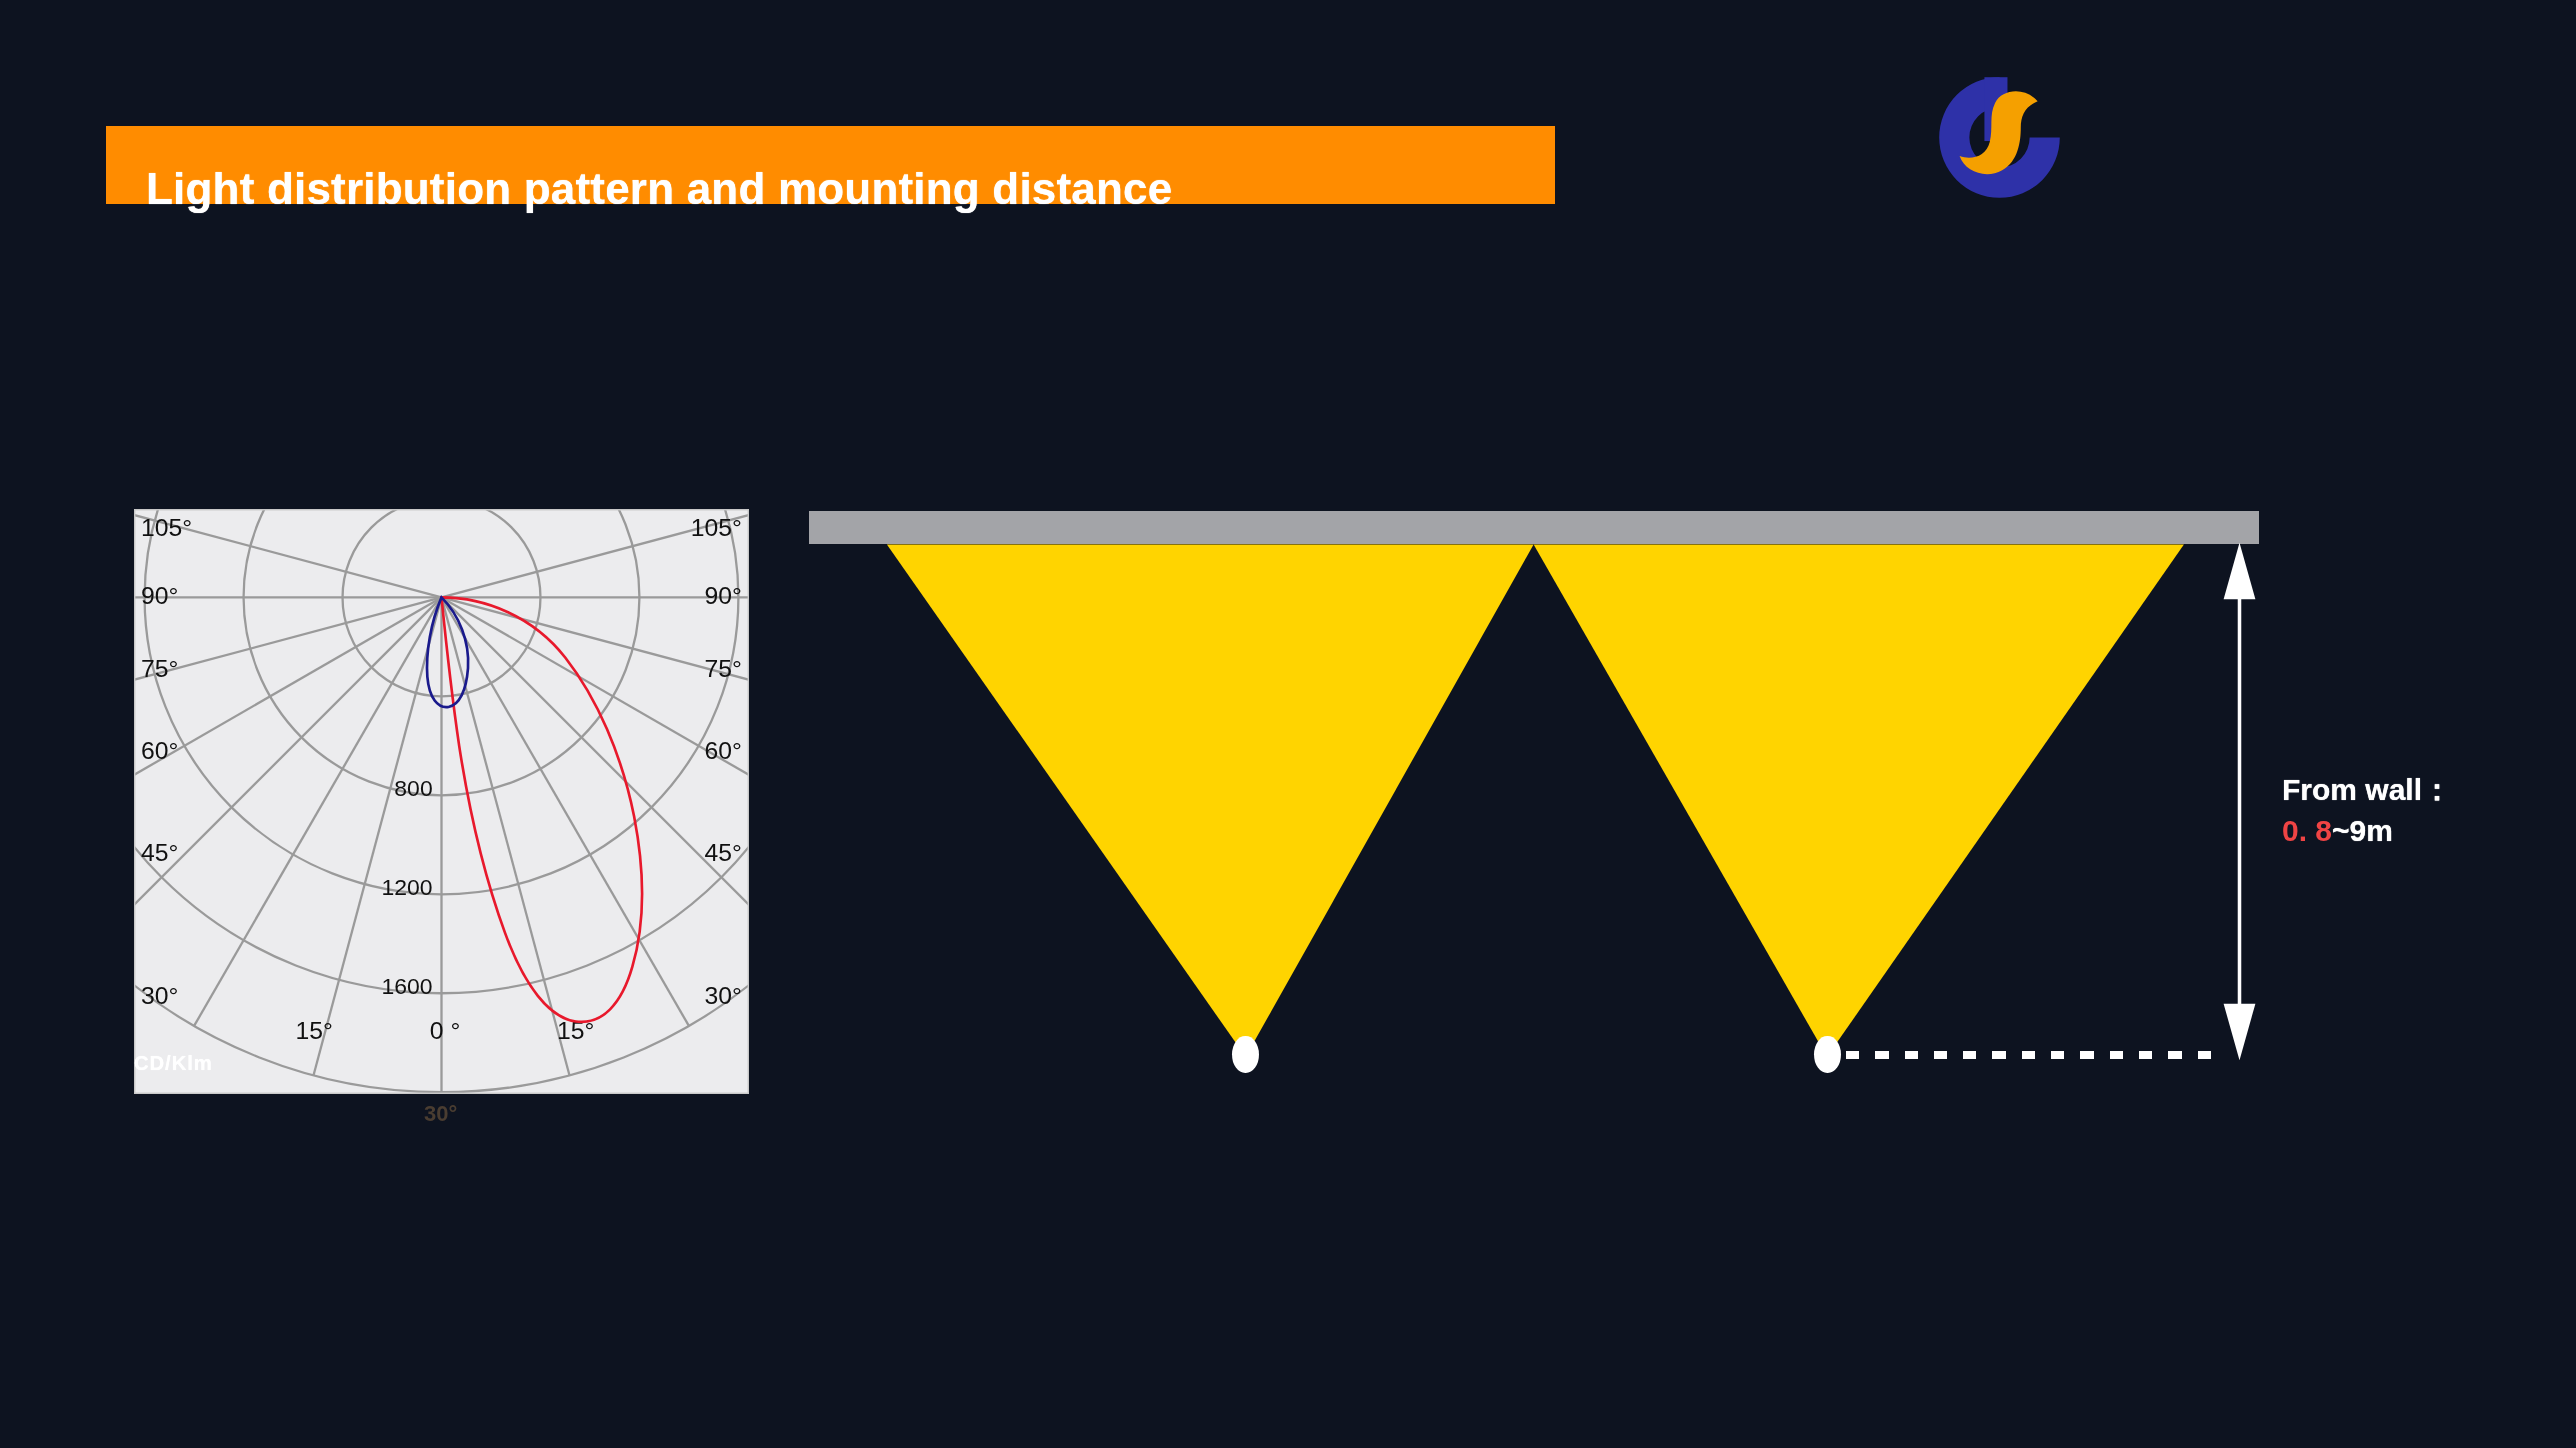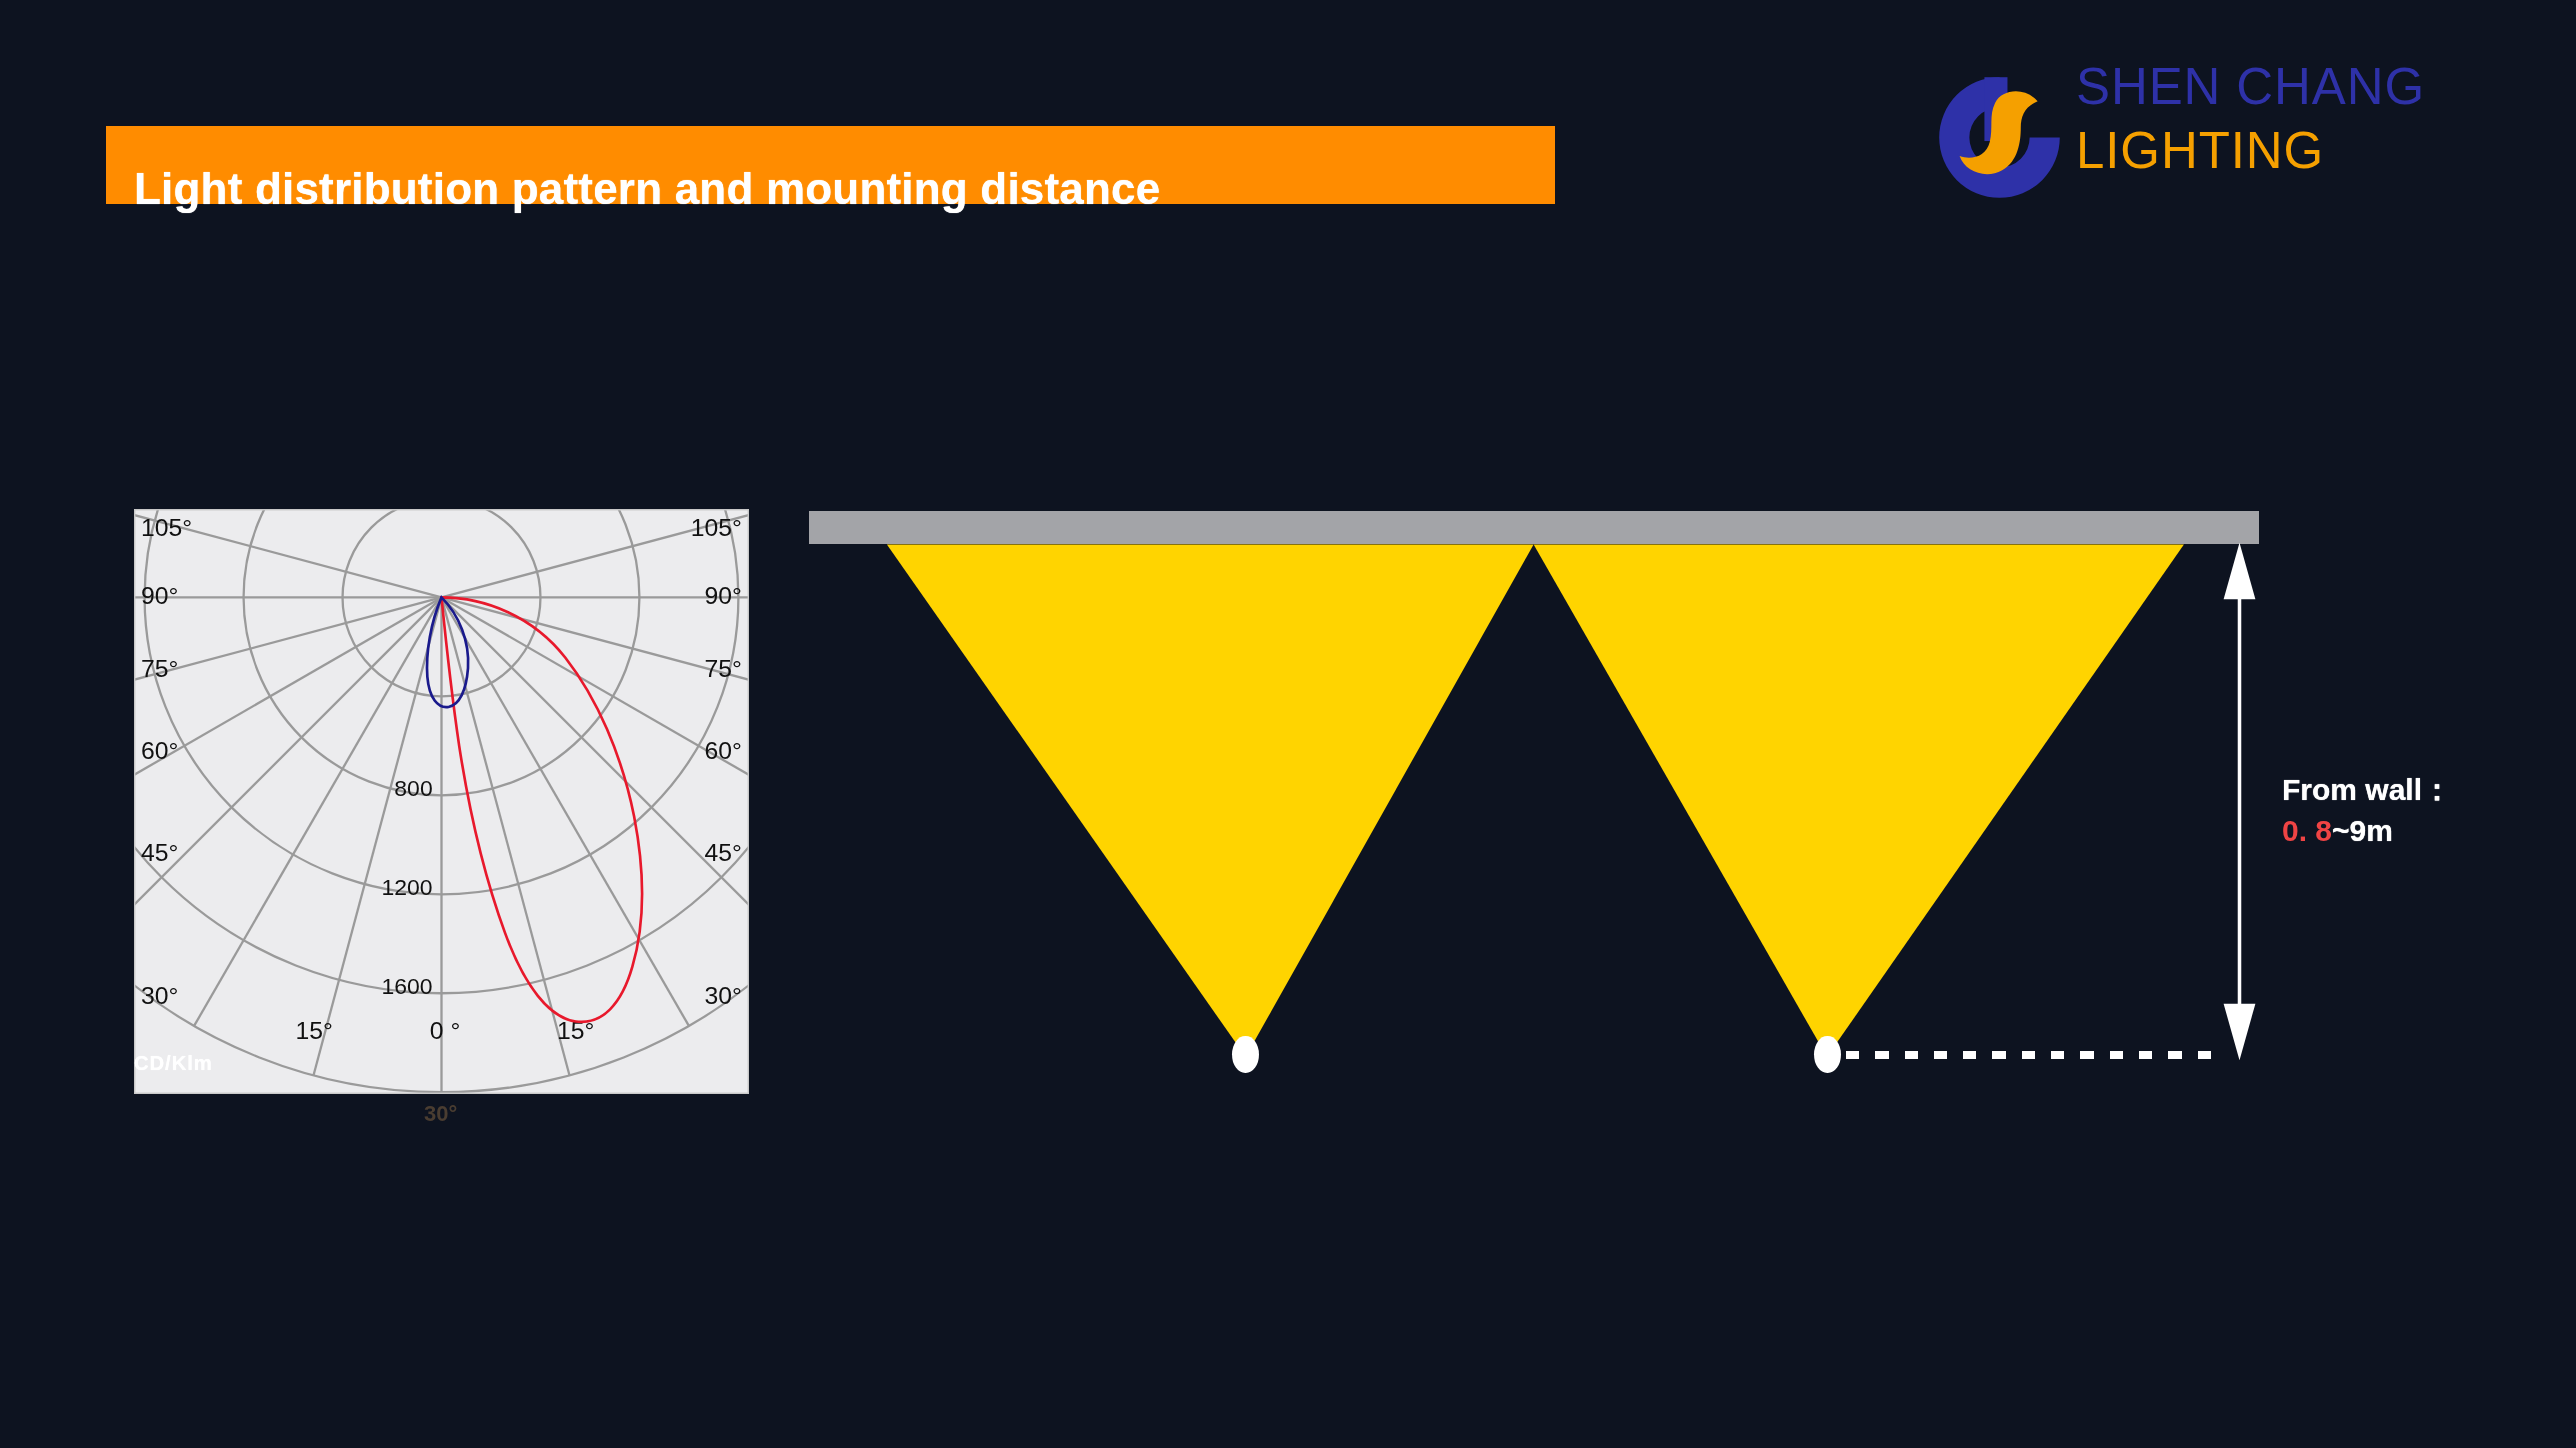--- a/index.html
+++ b/index.html
@@ -16,21 +16,21 @@
   .title-banner{
     position:absolute;left:106px;top:126px;width:1449px;height:78px;
     background:#FF8C00;
     display:flex;align-items:center;
   }
   .title-banner .title-text{
     color:#ffffff;
     font-size:44px;
     font-weight:bold;
     letter-spacing:0.2px;
-    padding-left:28px;
+    padding-left:40px;
     white-space:nowrap;
     text-shadow:0 0 0.9px #fff;
     margin-top:47px;
   }
 
   
   .logo-wrap{position:absolute;left:1933px;top:55px;width:530px;height:159px;}
   .logo-mark{position:absolute;left:0;top:16px;width:133px;height:133px;}
   .logo-text{position:absolute;left:143px;top:0px;}
   .logo-line1{
@@ -116,24 +116,20 @@
       <rect x="58" y="7" width="26" height="72" fill="#2E31A8"></rect>
 
       <path d="M118 34
                C104 18 78 20 70 36
                C63 50 68 64 64 80
                C60 96 44 101 30 96
                C36 114 60 122 78 112
                C96 102 99 80 99 64
                C99 50 104 40 118 34 Z" fill="#F5A000"></path>
     </svg>
-    <div class="logo-text">
-      <div class="logo-line1">SHEN CHANG</div>
-      <div class="logo-line2">LIGHTING</div>
-    </div>
   </div>
 
   <div class="polar-panel">
     <svg class="polar-svg" viewBox="0 0 696 662">
       <defs>
         <clipPath id="panelClip">
             <rect x="0" y="0" width="696" height="662"></rect>
           </clipPath>
       </defs>
       <g clip-path="url(#panelClip)">

